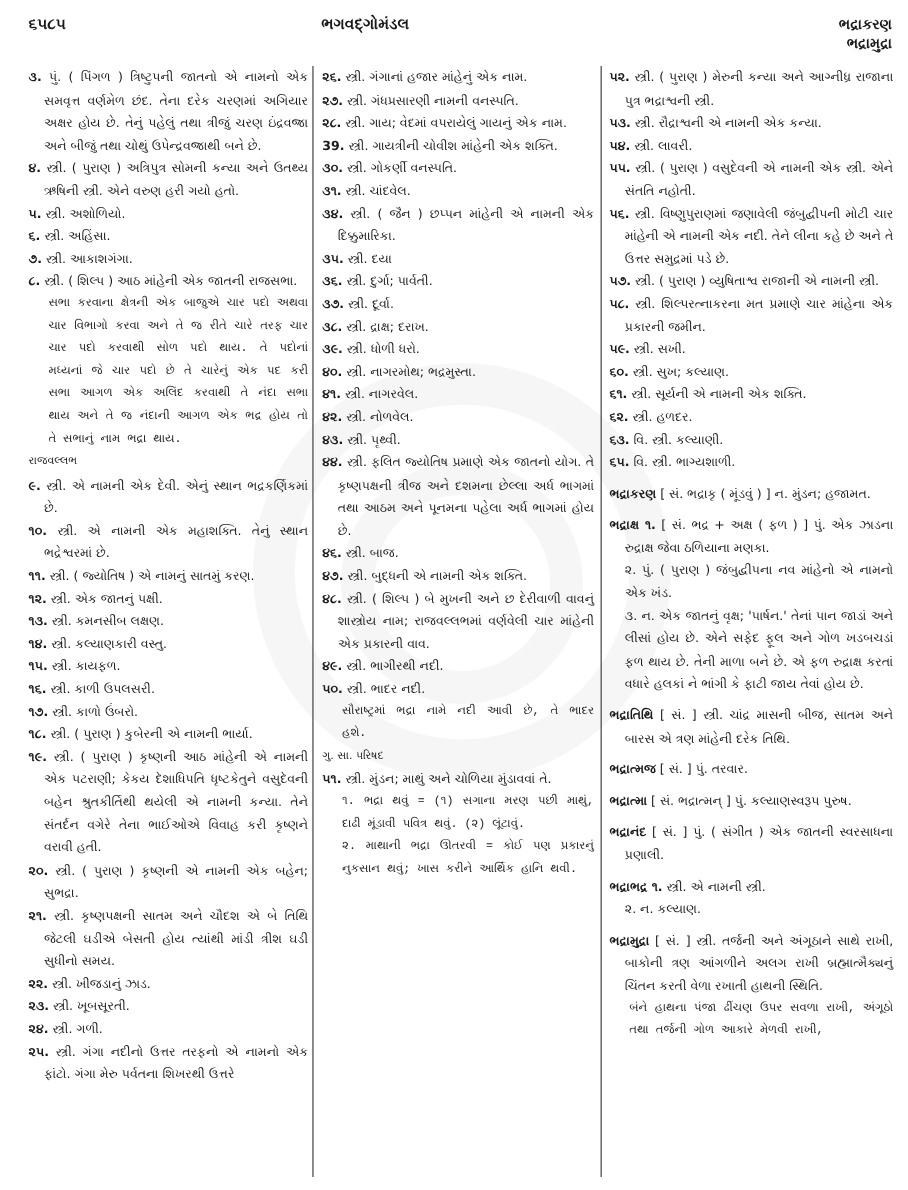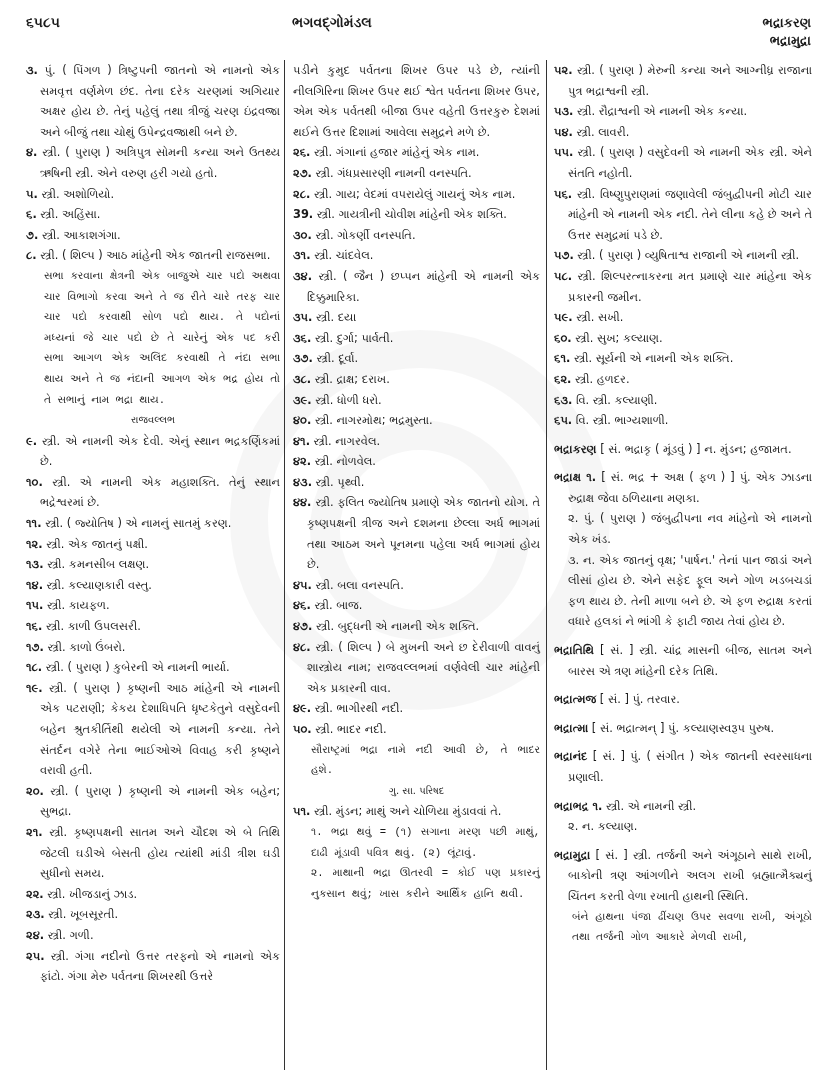--- a/index.html
+++ b/index.html
@@ -28,21 +28,21 @@
   }
   .col1 { left: 26px; width: 254px; }
   .col2 { left: 293px; width: 247px; }
   .col3 { left: 554px; width: 258px; }
   .divider { position: absolute; top: 60px; width: 1px; background: #333; }
   .div1 { left: 284px; height: 1010px; }
   .div2 { left: 546px; height: 1010px; }
   .entry { margin: 0; padding-left: 14px; text-indent: -14px; text-align: justify; }
   .entry .num { font-weight: bold; }
   .sub { margin: 0; padding-left: 18px; text-indent: 0; font-size: 10.6px; text-align: justify; font-family: Liberation Mono, monospace; }
-  .src { margin: 0; text-align: center; font-size: 10px; }
+  .src { margin: 0; text-align: left; font-size: 10px; }
   .head-entry { margin: 8px 0 0 0; padding-left: 14px; text-indent: -14px; text-align: justify; }
   .head-entry .hw { font-weight: bold; }
   .cont { margin: 0; text-align: justify; }
   .indent { padding-left: 14px; }
 </style>
 </head>
 <body>
 
 <div class="watermark"></div>
 <div class="watermark2"></div>
@@ -85,40 +85,38 @@
       <p class="entry"><span class="num">૨૦.</span> <span>સ્ત્રી. ( પુરાણ ) કૃષ્ણની એ નામની એક બહેન; સુભદ્રા.</span></p>
       <p class="entry"><span class="num">૨૧.</span> <span>સ્ત્રી. કૃષ્ણપક્ષની સાતમ અને ચૌદશ એ બે તિથિ જેટલી ઘડીએ બેસતી હોય ત્યાંથી માંડી ત્રીશ ઘડી સુધીનો સમય.</span></p>
       <p class="entry"><span class="num">૨૨.</span> <span>સ્ત્રી. ખીજડાનું ઝાડ.</span></p>
       <p class="entry"><span class="num">૨૩.</span> <span>સ્ત્રી. ખૂબસૂરતી.</span></p>
       <p class="entry"><span class="num">૨૪.</span> <span>સ્ત્રી. ગળી.</span></p>
       <p class="entry"><span class="num">૨૫.</span> <span>સ્ત્રી. ગંગા નદીનો ઉત્તર તરફનો એ નામનો એક ફાંટો. ગંગા મેરુ પર્વતના શિખરથી ઉત્તરે</span></p>
     </div>
 </div>
 
 <div class="col col2">
-  <p class="cont">પડીને કુમુદ પર્વતના શિખર ઉપર પડે છે, ત્યાંની નીલગિરિના શિખર ઉપર થઈ શ્વેત પર્વતના શિખર ઉપર, એમ એક પર્વતથી બીજા ઉપર વહેતી ઉત્તરકુરુ દેશમાં થઈને ઉત્તર દિશામાં આવેલા સમુદ્રને મળે છે.</p>
   <div id="c2a">
       <p class="entry"><span class="num">૨૬.</span> <span>સ્ત્રી. ગંગાનાં હજાર માંહેનું એક નામ.</span></p>
       <p class="entry"><span class="num">૨૭.</span> <span>સ્ત્રી. ગંધપ્રસારણી નામની વનસ્પતિ.</span></p>
       <p class="entry"><span class="num">૨૮.</span> <span>સ્ત્રી. ગાય; વેદમાં વપરાયેલું ગાયનું એક નામ.</span></p>
       <p class="entry"><span class="num">39.</span> <span>સ્ત્રી. ગાયત્રીની ચોવીશ માંહેની એક શક્તિ.</span></p>
       <p class="entry"><span class="num">૩૦.</span> <span>સ્ત્રી. ગોકર્ણી વનસ્પતિ.</span></p>
       <p class="entry"><span class="num">૩૧.</span> <span>સ્ત્રી. ચાંદવેલ.</span></p>
       <p class="entry"><span class="num">૩૪.</span> <span>સ્ત્રી. ( જૈન ) છપ્પન માંહેની એ નામની એક દિક્કુમારિકા.</span></p>
       <p class="entry"><span class="num">૩૫.</span> <span>સ્ત્રી. દયા</span></p>
       <p class="entry"><span class="num">૩૬.</span> <span>સ્ત્રી. દુર્ગા; પાર્વતી.</span></p>
       <p class="entry"><span class="num">૩૭.</span> <span>સ્ત્રી. દૂર્વા.</span></p>
       <p class="entry"><span class="num">૩૮.</span> <span>સ્ત્રી. દ્રાક્ષ; દરાખ.</span></p>
       <p class="entry"><span class="num">૩૯.</span> <span>સ્ત્રી. ધોળી ધરો.</span></p>
       <p class="entry"><span class="num">૪૦.</span> <span>સ્ત્રી. નાગરમોથ; ભદ્રમુસ્તા.</span></p>
       <p class="entry"><span class="num">૪૧.</span> <span>સ્ત્રી. નાગરવેલ.</span></p>
       <p class="entry"><span class="num">૪૨.</span> <span>સ્ત્રી. નોળવેલ.</span></p>
       <p class="entry"><span class="num">૪૩.</span> <span>સ્ત્રી. પૃથ્વી.</span></p>
       <p class="entry"><span class="num">૪૪.</span> <span>સ્ત્રી. ફલિત જ્યોતિષ પ્રમાણે એક જાતનો યોગ. તે કૃષ્ણપક્ષની ત્રીજ અને દશમના છેલ્લા અર્ધ ભાગમાં તથા આઠમ અને પૂનમના પહેલા અર્ધ ભાગમાં હોય છે.</span></p>
-      <p class="entry"><span class="num">૪૫.</span> <span>સ્ત્રી. બલા વનસ્પતિ.</span></p>
       <p class="entry"><span class="num">૪૬.</span> <span>સ્ત્રી. બાજ.</span></p>
       <p class="entry"><span class="num">૪૭.</span> <span>સ્ત્રી. બુદ્ધની એ નામની એક શક્તિ.</span></p>
       <p class="entry"><span class="num">૪૮.</span> <span>સ્ત્રી. ( શિલ્પ ) બે મુખની અને છ દેરીવાળી વાવનું શાસ્ત્રોય નામ; રાજવલ્લભમાં વર્ણવેલી ચાર માંહેની એક પ્રકારની વાવ.</span></p>
       <p class="entry"><span class="num">૪૯.</span> <span>સ્ત્રી. ભાગીરથી નદી.</span></p>
       <p class="entry"><span class="num">૫૦.</span> <span>સ્ત્રી. ભાદર નદી.</span></p>
     </div>
   <p class="sub">સૌરાષ્ટ્રમાં ભદ્રા નામે નદી આવી છે, તે ભાદર હશે.</p>
   <p class="src">ગુ. સા. પરિષદ</p>
   <p class="entry"><span class="num">૫૧.</span> <span>સ્ત્રી. મુંડન; માથું અને ચોળિયા મુંડાવવાં તે.</span></p>
   <div id="c2b">

